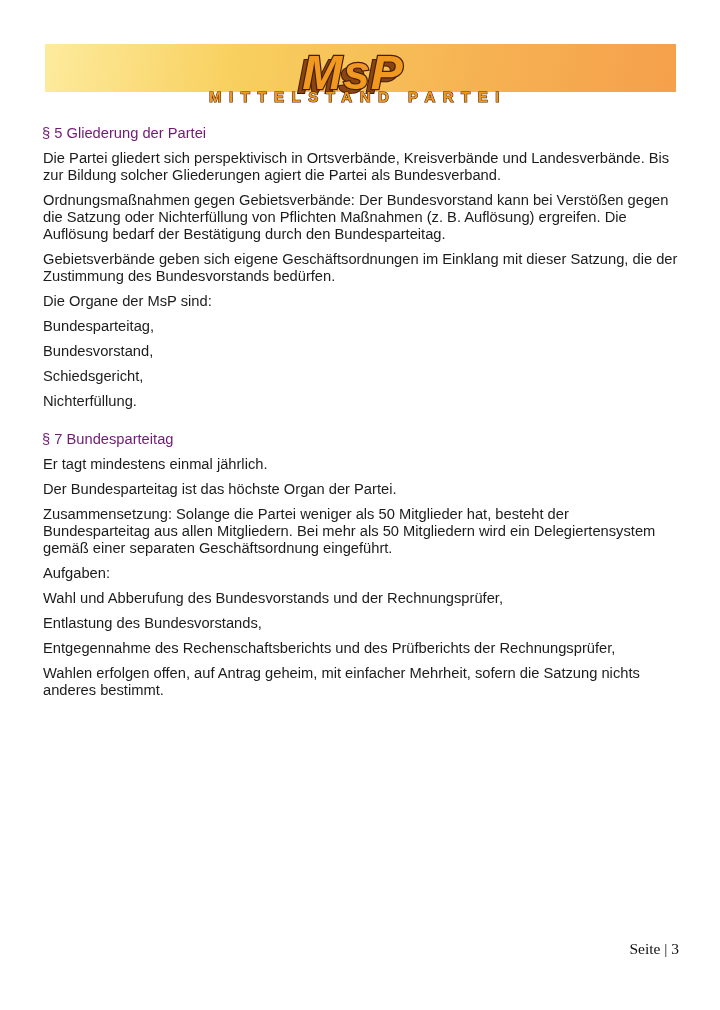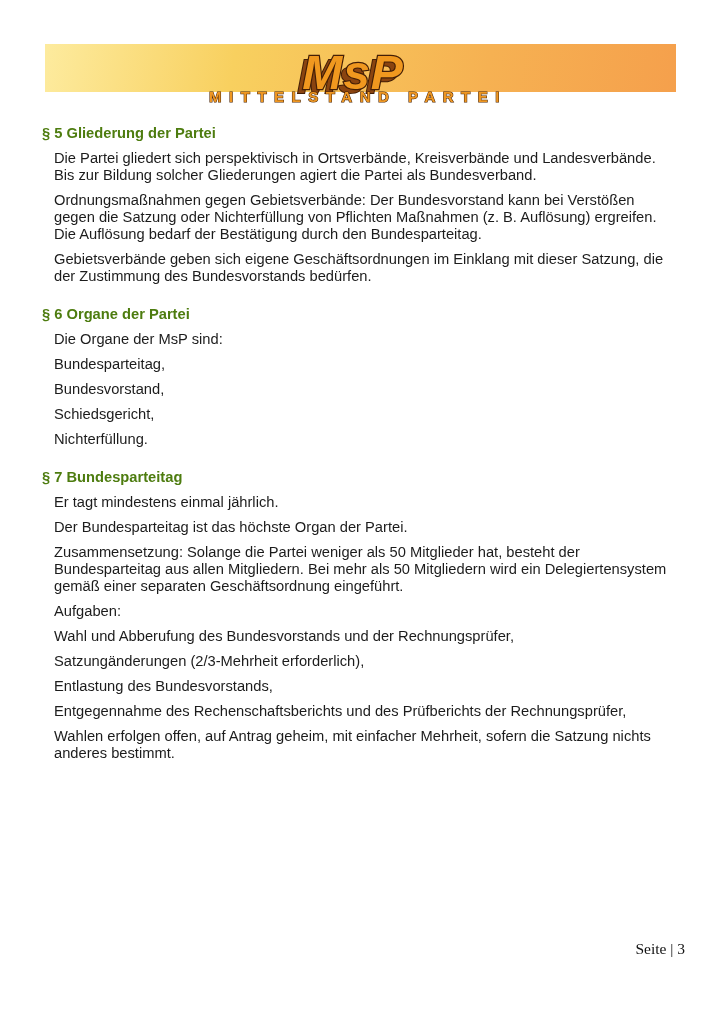--- a/index.html
+++ b/index.html
@@ -37,31 +37,31 @@
     font-family:"Liberation Sans", sans-serif;
     font-weight:bold; font-size:15px;
     fill:#ef9722; stroke:#4a2506; stroke-width:1.1px;
     paint-order:stroke; letter-spacing:7.5px;
   }
   .content {
     position:absolute; left:42px; top:125px;
     width:636px;
   }
   .content p {
-    margin:0 0 8px 12px;
+    margin:0 0 8px 1px;
     font-size:14.7px; line-height:17px;
   }
   .content h2 {
     margin:21px 0 8px 0;
     font-size:14.7px; line-height:17px;
-    font-weight:bold; color:#4d7c0f;
+    font-weight:normal; color:#701a75;
   }
   .content section:first-child h2 { margin-top:0; }
   .footer {
-    position:absolute; right:35px; top:940px;
+    position:absolute; right:41px; top:940px;
     font-family:"Liberation Serif", serif;
     font-size:15.5px; color:#111111;
   }
 </style>
 </head>
 <body>
 
 <div class="band"></div>
 
 <svg class="logo-svg" viewBox="0 0 720 70">
@@ -73,36 +73,34 @@
 <div class="content">
 
   <section>
     <h2>§ 5 Gliederung der Partei</h2>
     <p>Die Partei gliedert sich perspektivisch in Ortsverbände, Kreisverbände und Landesverbände. Bis zur Bildung solcher Gliederungen agiert die Partei als Bundesverband.</p>
     <p>Ordnungsmaßnahmen gegen Gebietsverbände: Der Bundesvorstand kann bei Verstößen gegen die Satzung oder Nichterfüllung von Pflichten Maßnahmen (z. B. Auflösung) ergreifen. Die Auflösung bedarf der Bestätigung durch den Bundesparteitag.</p>
     <p>Gebietsverbände geben sich eigene Geschäftsordnungen im Einklang mit dieser Satzung, die der Zustimmung des Bundesvorstands bedürfen.</p>
   </section>
 
   <section>
-    <h2>§ 6 Organe der Partei</h2>
     <p>Die Organe der MsP sind:</p>
     <p>Bundesparteitag,</p>
     <p>Bundesvorstand,</p>
     <p>Schiedsgericht,</p>
     <p>Nichterfüllung.</p>
   </section>
 
   <section>
     <h2>§ 7 Bundesparteitag</h2>
     <p>Er tagt mindestens einmal jährlich.</p>
     <p>Der Bundesparteitag ist das höchste Organ der Partei.</p>
     <p>Zusammensetzung: Solange die Partei weniger als 50 Mitglieder hat, besteht der Bundesparteitag aus allen Mitgliedern. Bei mehr als 50 Mitgliedern wird ein Delegiertensystem gemäß einer separaten Geschäftsordnung eingeführt.</p>
     <p>Aufgaben:</p>
     <p>Wahl und Abberufung des Bundesvorstands und der Rechnungsprüfer,</p>
-    <p>Satzungänderungen (2/3-Mehrheit erforderlich),</p>
     <p>Entlastung des Bundesvorstands,</p>
     <p>Entgegennahme des Rechenschaftsberichts und des Prüfberichts der Rechnungsprüfer,</p>
     <p>Wahlen erfolgen offen, auf Antrag geheim, mit einfacher Mehrheit, sofern die Satzung nichts anderes bestimmt.</p>
   </section>
 
 </div>
 
 <div class="footer">Seite | 3</div>
 
 </body></html>

